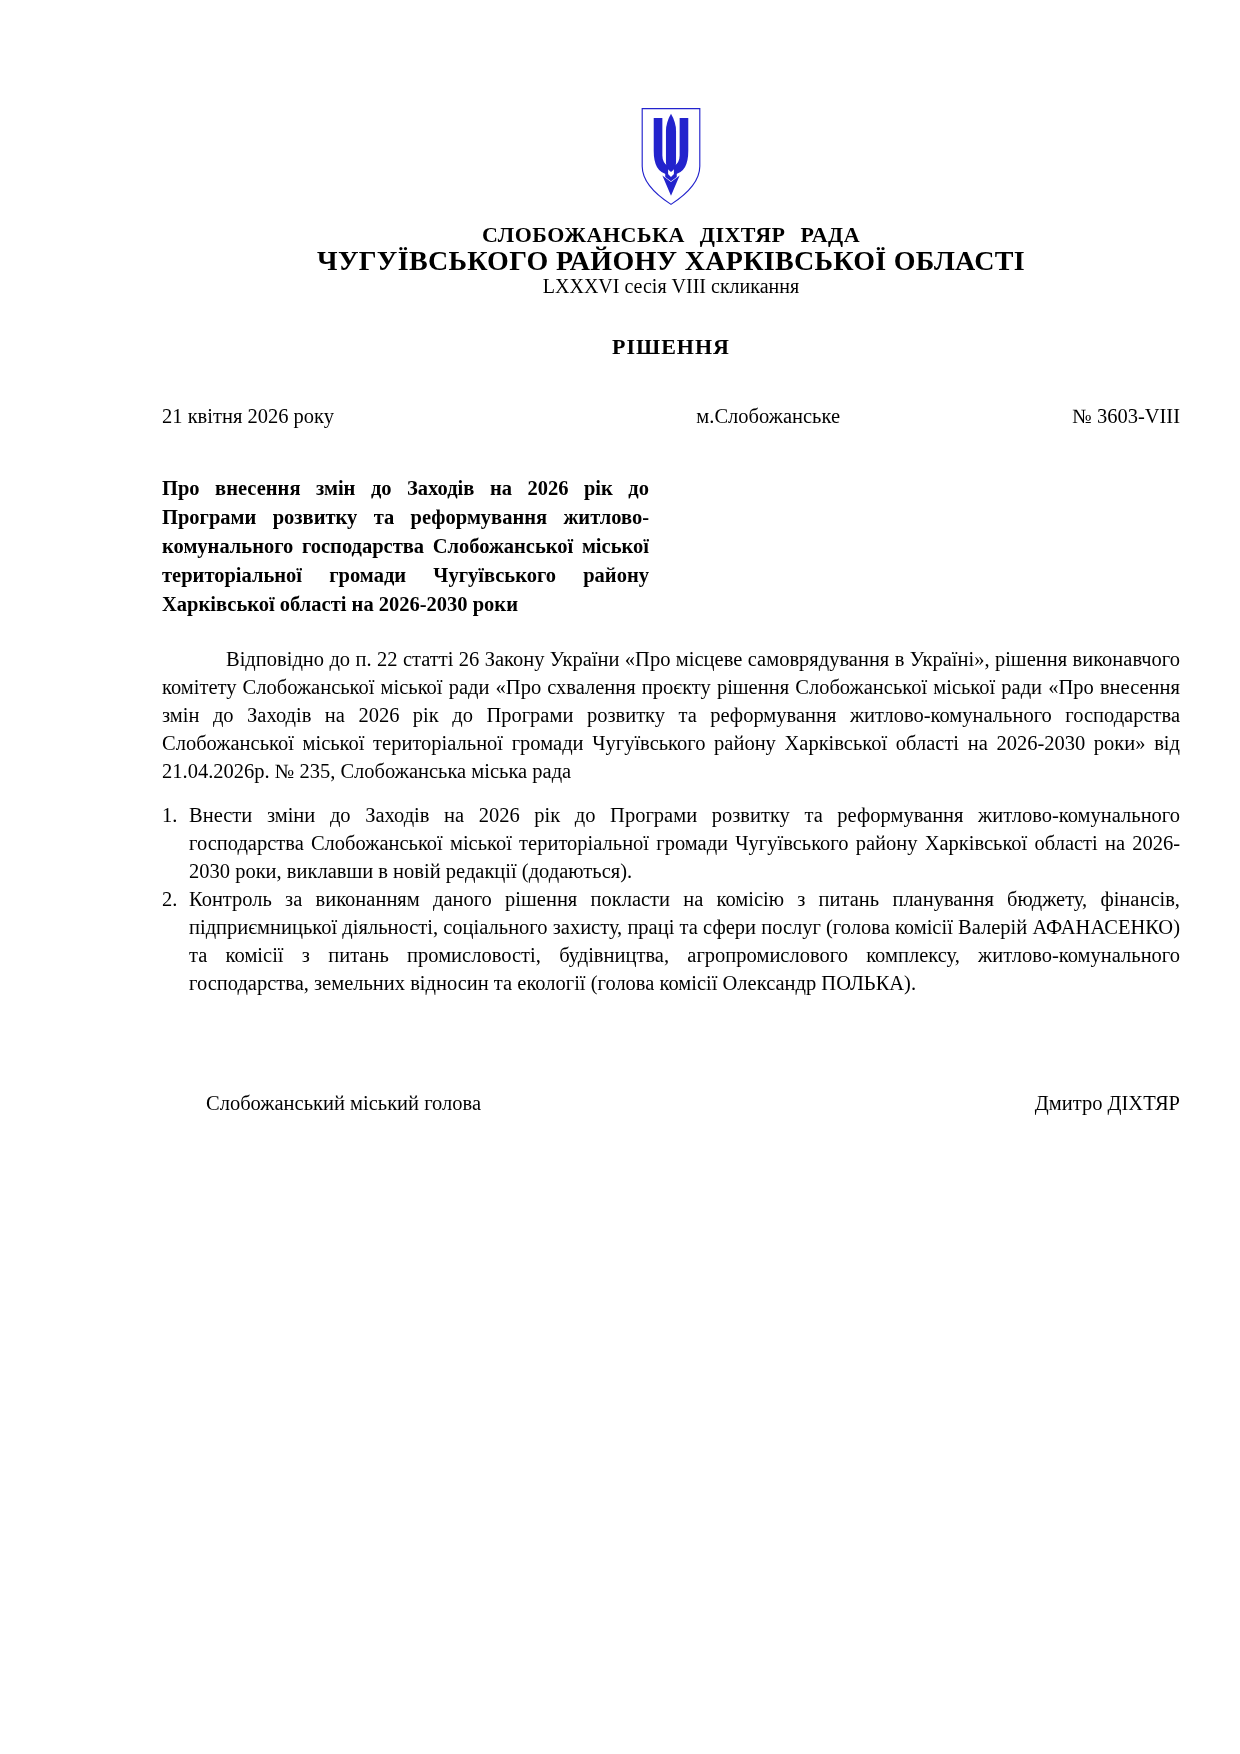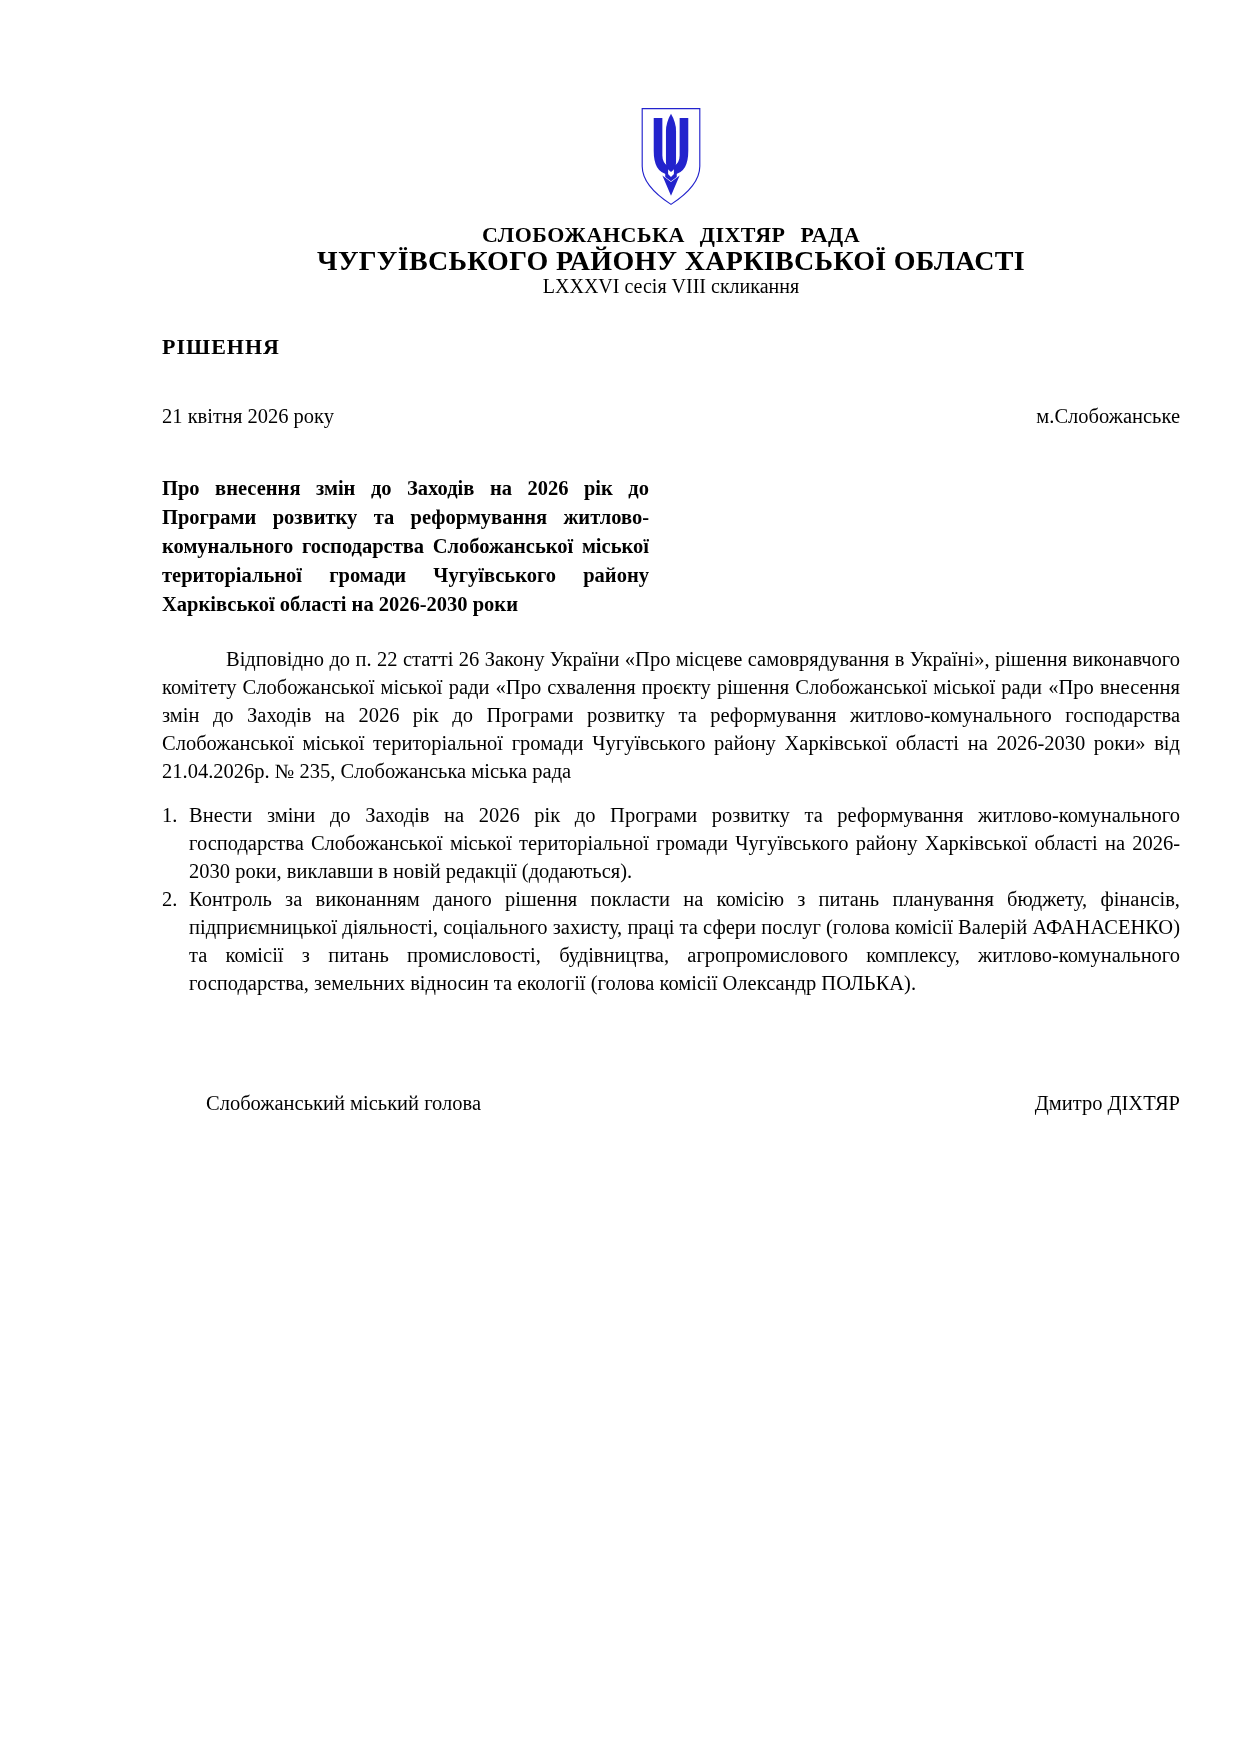--- a/index.html
+++ b/index.html
@@ -6,21 +6,21 @@
   .page{
     width:1240px;height:1754px;background:#ffffff;position:relative;
     font-family:"Liberation Serif","DejaVu Serif",serif;color:#000;
     margin:0 auto;overflow:hidden;
   }
   .doc{position:absolute;left:162px;top:0;width:1018px;}
   .emblem{width:72px;height:118px;margin:100px auto 4px;display:block;}
   .hdr1{font-size:22px;font-weight:bold;text-align:center;line-height:26px;word-spacing:9px;letter-spacing:.5px;}
   .hdr2{font-size:28px;font-weight:bold;text-align:center;line-height:26px;letter-spacing:.3px;}
   .hdr3{font-size:20px;font-weight:normal;text-align:center;line-height:24px;}
-  .doc-type{font-size:22px;font-weight:bold;text-align:left;letter-spacing:1px;margin-top:36px;line-height:26px;}
+  .doc-type{font-size:22px;font-weight:bold;text-align:center;letter-spacing:1px;margin-top:36px;line-height:26px;}
   .meta{display:flex;margin-top:43px;font-size:20.5px;line-height:27px;}
   .meta .m-date{width:340px;}
   .meta .m-place{flex:1;text-align:right;}
   .meta .m-num{width:340px;text-align:right;}
   .subject{width:487px;font-weight:bold;font-size:20.5px;line-height:29px;text-align:justify;margin-top:44px;}
   .preamble{font-size:20.5px;line-height:28px;text-align:justify;text-indent:64px;margin:26px 0 0 0;}
   .resolved{font-size:20.5px;font-weight:bold;margin-top:30px;line-height:28px;}
   .items{margin-top:16px;}
   .item{display:flex;font-size:20.5px;line-height:28px;}
   .item-num{width:27px;flex-shrink:0;}
@@ -46,20 +46,21 @@
 
     <div class="hdr1">СЛОБОЖАНСЬКА ДІХТЯР РАДА</div>
     <div class="hdr2">ЧУГУЇВСЬКОГО РАЙОНУ ХАРКІВСЬКОЇ ОБЛАСТІ</div>
     <div class="hdr3">LXXXVI сесія VIII скликання</div>
 
     <div class="doc-type">РІШЕННЯ</div>
 
     <div class="meta">
       <span class="m-date">21 квітня 2026 року</span>
       <span class="m-place">м.Слобожанське</span>
+      <span class="m-num">№ 3603-VIII</span>
     </div>
 
     <div class="subject">Про внесення змін до Заходів на 2026 рік до Програми розвитку та реформування житлово-комунального господарства Слобожанської міської територіальної громади Чугуївського району Харківської області на 2026-2030 роки</div>
 
     <p class="preamble">Відповідно до п. 22 статті 26 Закону України «Про місцеве самоврядування в Україні», рішення виконавчого комітету Слобожанської міської ради «Про схвалення проєкту рішення Слобожанської міської ради «Про внесення змін до Заходів на 2026 рік до Програми розвитку та реформування житлово-комунального господарства Слобожанської міської територіальної громади Чугуївського району Харківської області на 2026-2030 роки» від 21.04.2026р. № 235, Слобожанська міська рада</p>
 
 
     <div class="items">
       <div class="item">
         <span class="item-num">1.</span>

